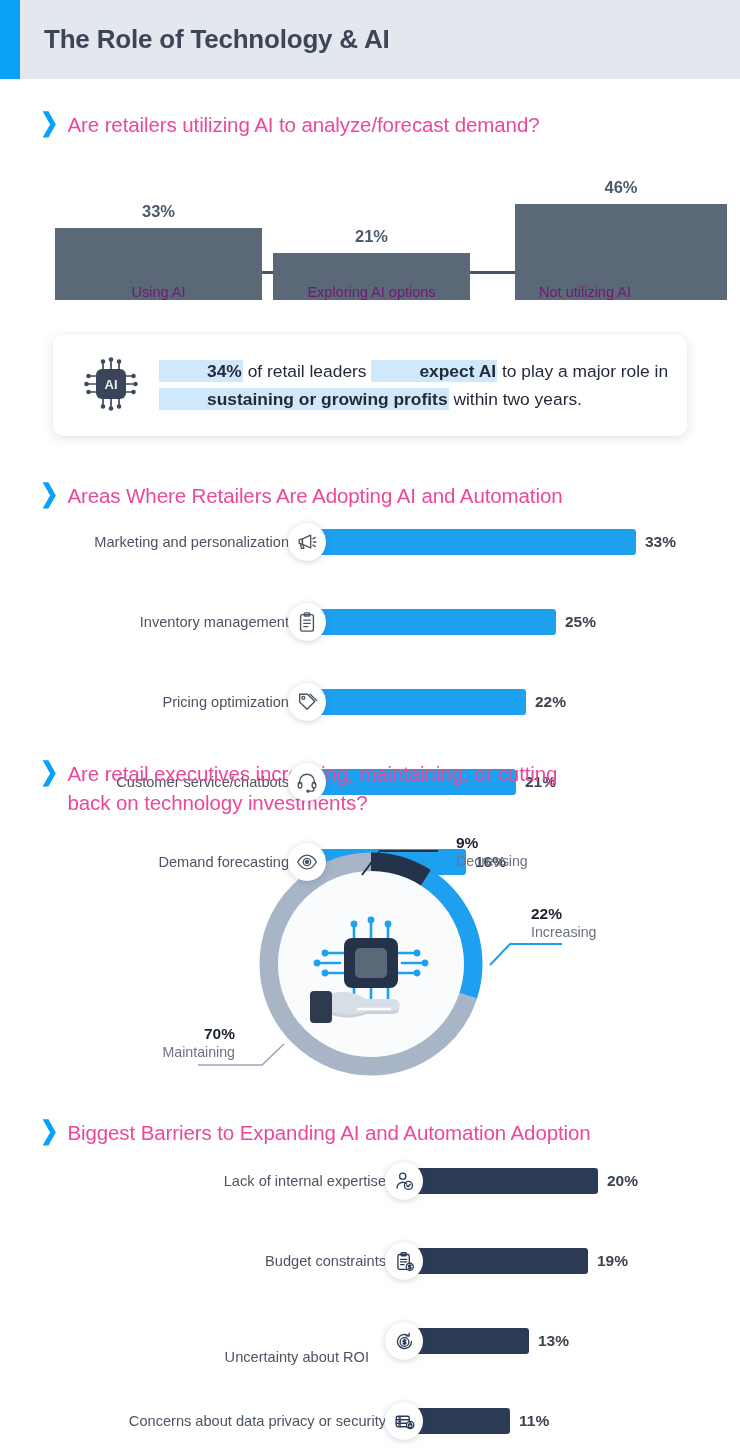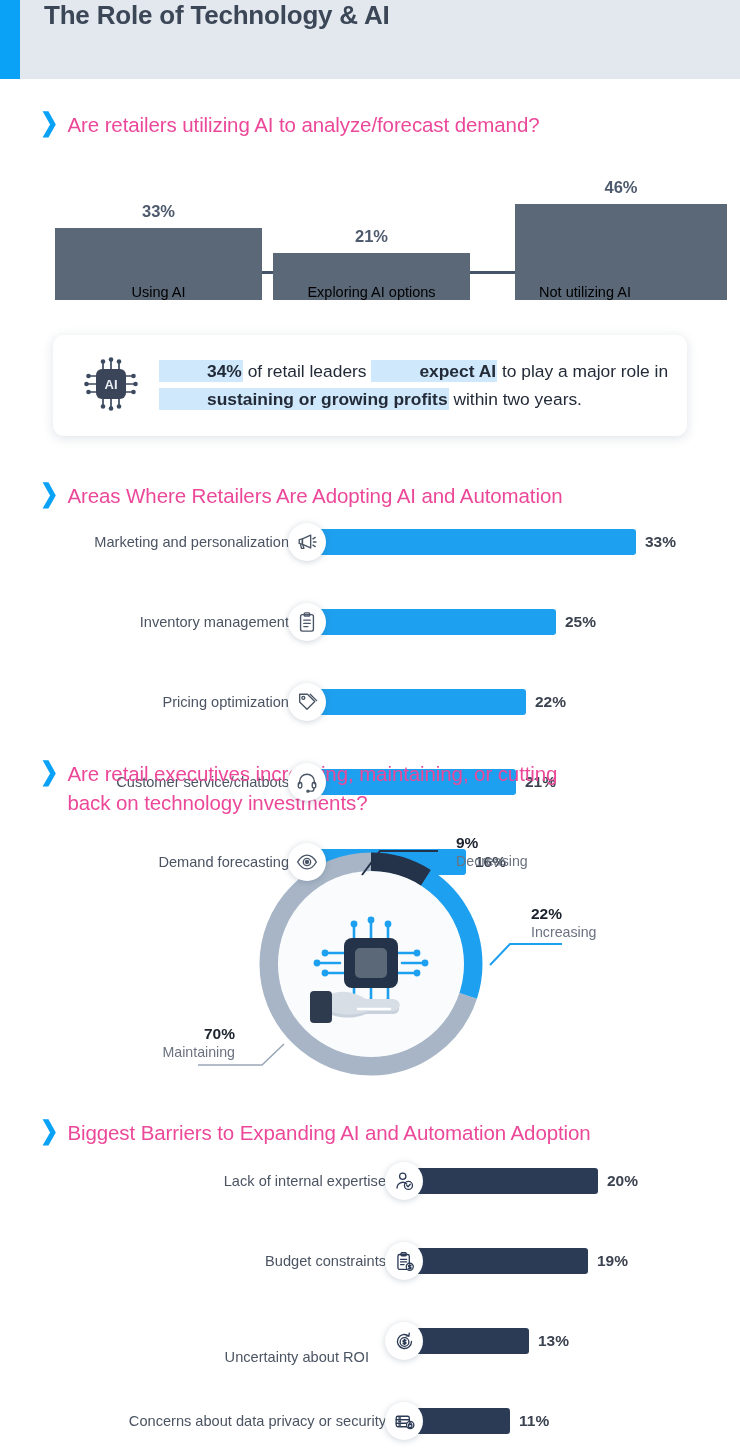--- a/index.html
+++ b/index.html
@@ -18,20 +18,21 @@
     overflow: hidden;
   }
 
   
   .header {
     position: absolute;
     left: 0; top: 0;
     width: 740px; height: 79px;
     background: #e3e8ef;
     display: flex;
+    align-items: center;
   }
   .header-accent {
     width: 20px;
     height: 79px;
     background: #0aa2f7;
     flex: 0 0 20px;
   }
   .header-title {
     margin-left: 24px;
     font-size: 26px;
@@ -91,21 +92,21 @@
     position: absolute;
     left: 0; bottom: 26px;
     width: 632px; height: 3px;
     background: #46546a;
   }
   .vbar-label {
     position: absolute;
     bottom: 0;
     text-align: center;
     font-size: 14.5px;
-    color: #000000;
+    color: #701a75;
   }
 
   
   .callout {
     position: absolute;
     left: 53px; top: 335px;
     width: 634px; height: 101px;
     background: #ffffff;
     border-radius: 11px;
     box-shadow: 0 2px 11px rgba(60,80,110,0.17);

